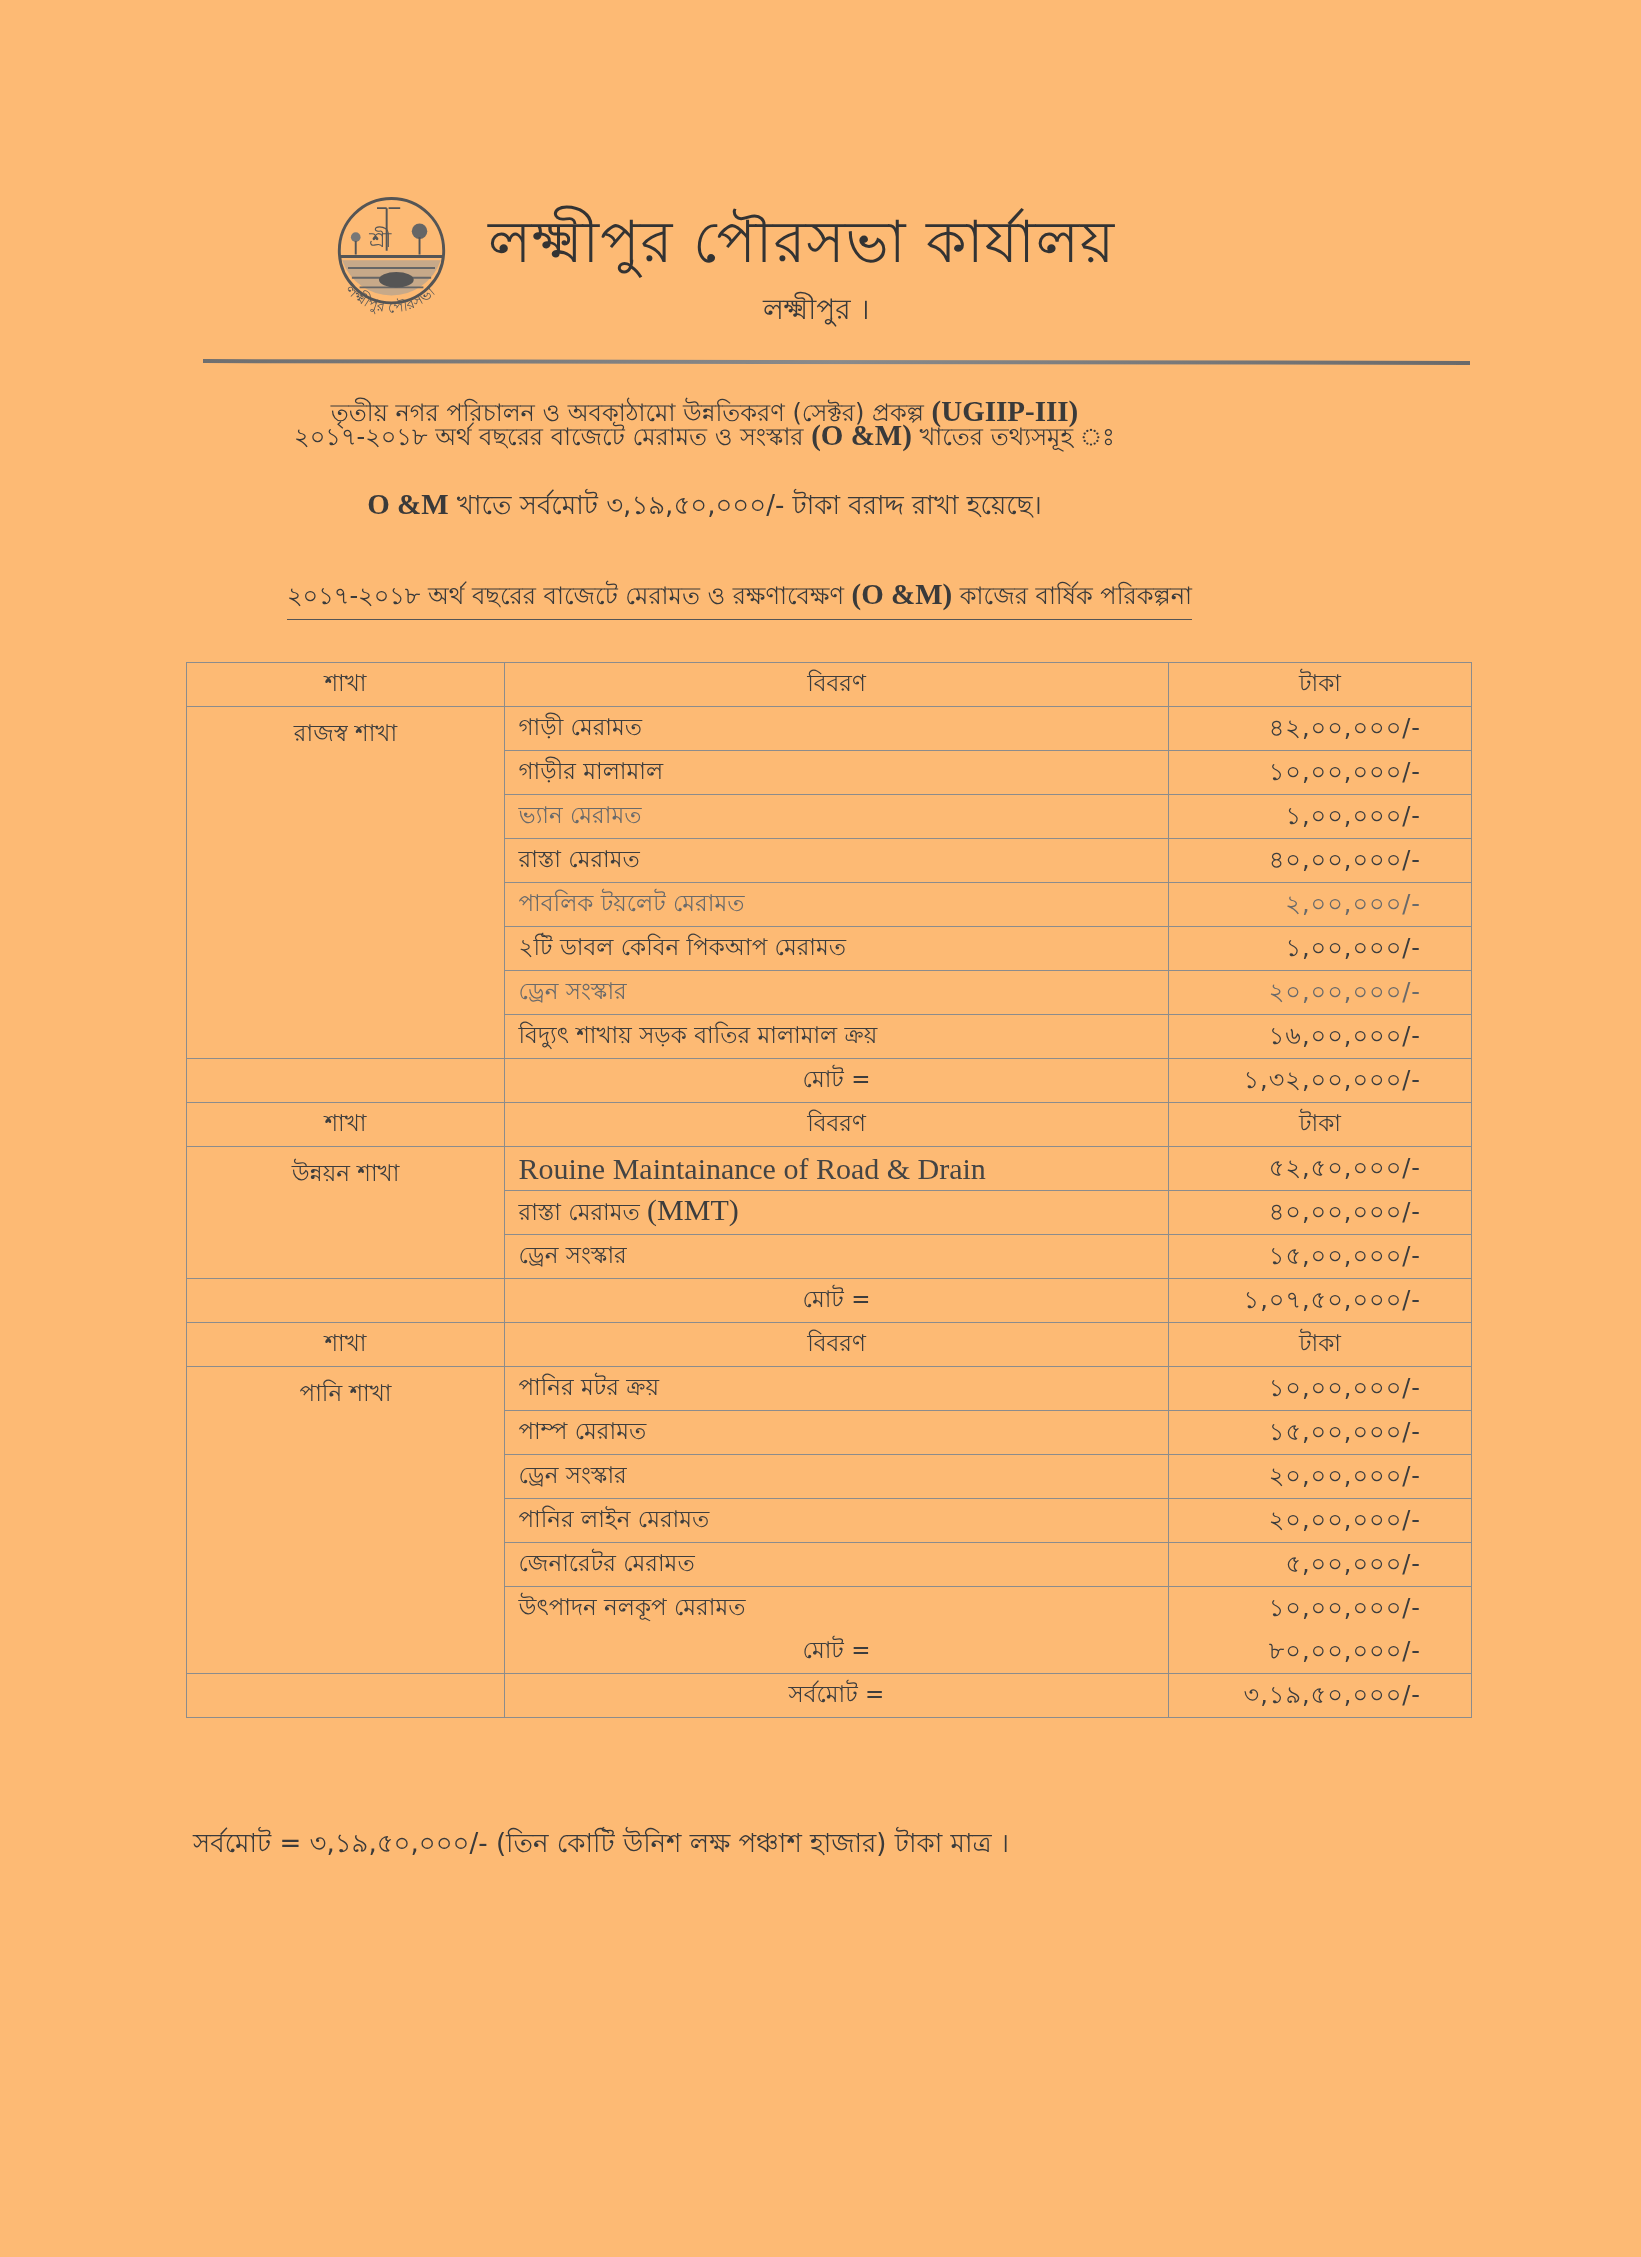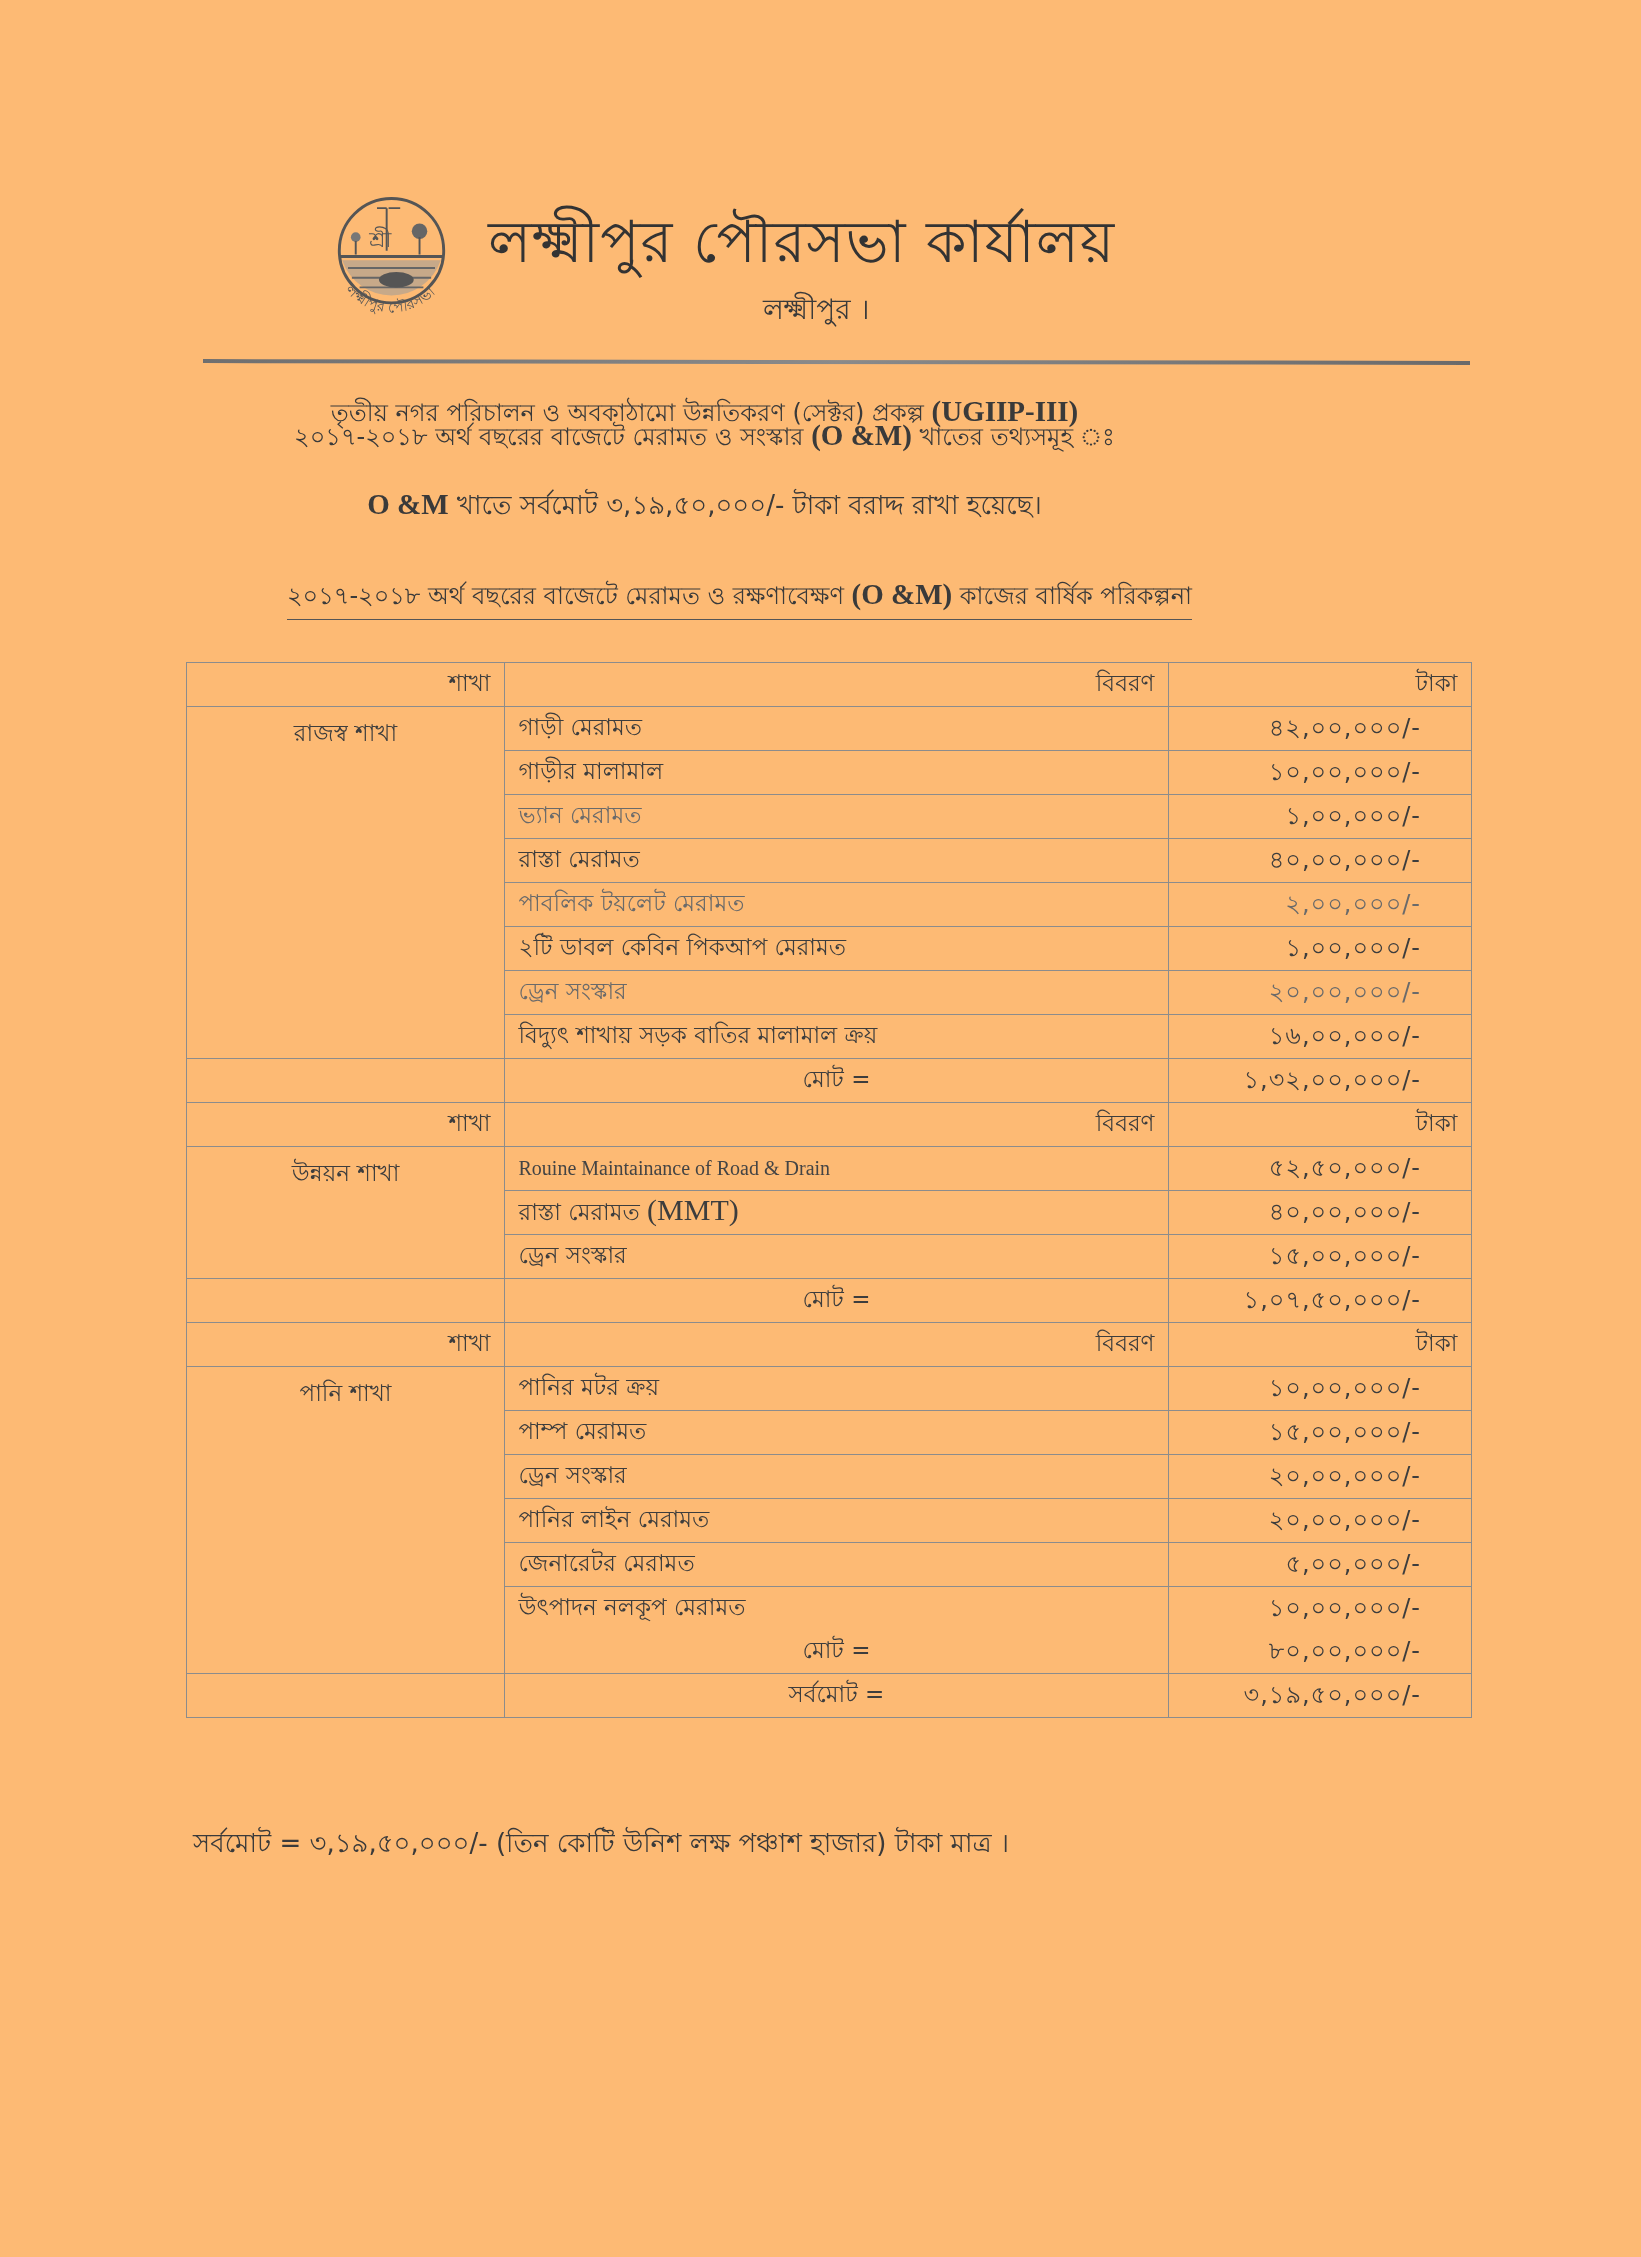--- a/index.html
+++ b/index.html
@@ -46,25 +46,25 @@
     border-collapse: collapse; table-layout: fixed;
     font-size: 23px; color: #3d3d3d;
   }
   .budget-table col.c1 { width: 318px; }
   .budget-table col.c2 { width: 664px; }
   .budget-table col.c3 { width: 303px; }
   .budget-table td {
     border: 1.4px solid #8c8c8c; height: 43px; padding: 0 13.5px;
     vertical-align: middle; white-space: nowrap; overflow: hidden;
   }
-  .budget-table tr.hdr td { text-align: right; }
+  .budget-table tr.hdr td { text-align: center; }
   .budget-table td.branch { text-align: center; vertical-align: top; padding-top: 7.7px; border-bottom: none; }
   .budget-table td.amt { text-align: right; padding-right: 50px; font-size: 24px; letter-spacing: 1px; }
   .budget-table td.lbl-total { text-align: center; padding-right: 13.5px; }
-  .budget-table td.desc-en { font-family: "Liberation Serif", serif; font-size: 20px; color: #444; }
+  .budget-table td.desc-en { font-family: "Liberation Serif", serif; font-size: 30px; color: #444; }
   .budget-table td.desc-mix .en { font-family: "Liberation Serif", serif; font-size: 30px; }
   .budget-table tr.no-top td.desc, .budget-table tr.no-top td.amt { border-bottom: none; }
   .budget-table tr.merge-top td.lbl-total, .budget-table tr.merge-top td.amt { border-top: none; }
   .faded { color: #6a6a6a; }
 
   .footer-line {
     position: absolute; left: 193px; top: 1823px; white-space: nowrap;
     font-size: 26px; color: #3a3a3a;
   }
 </style>

